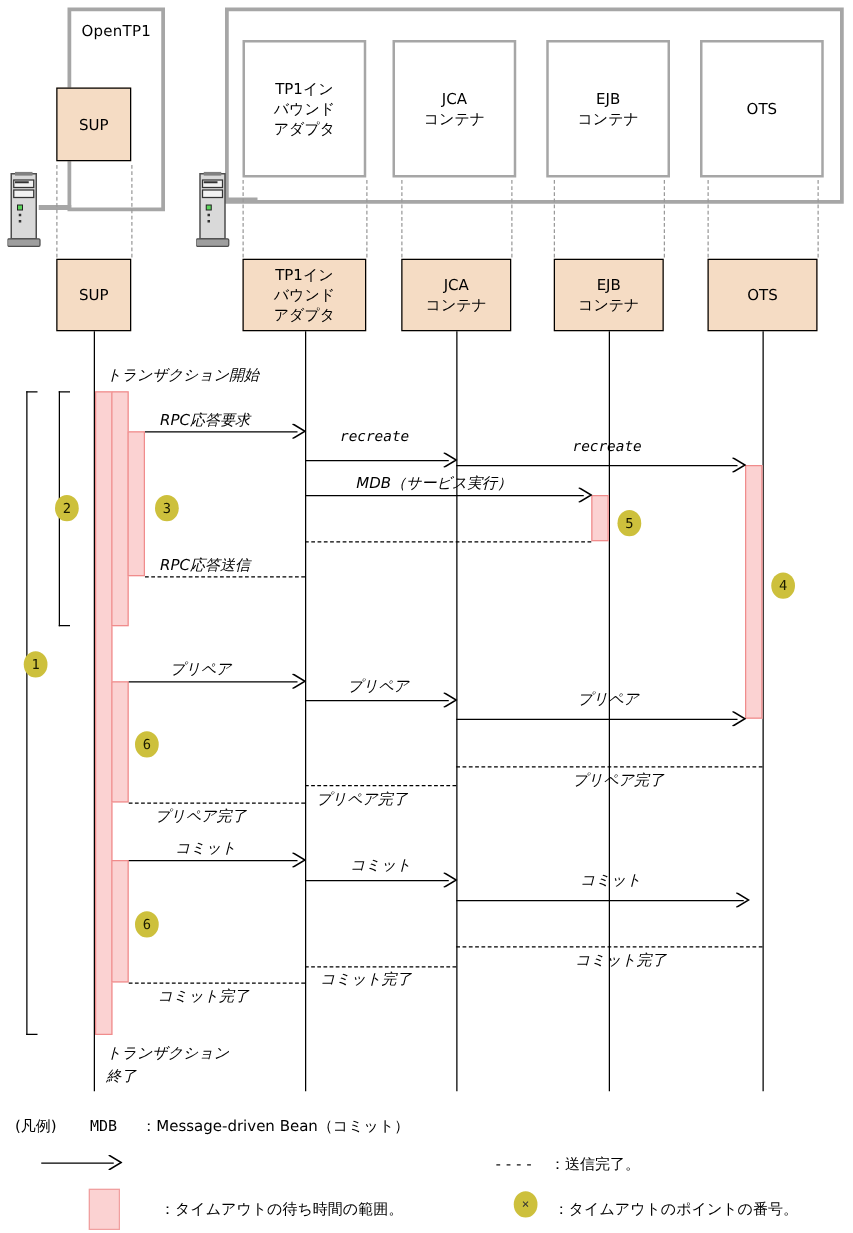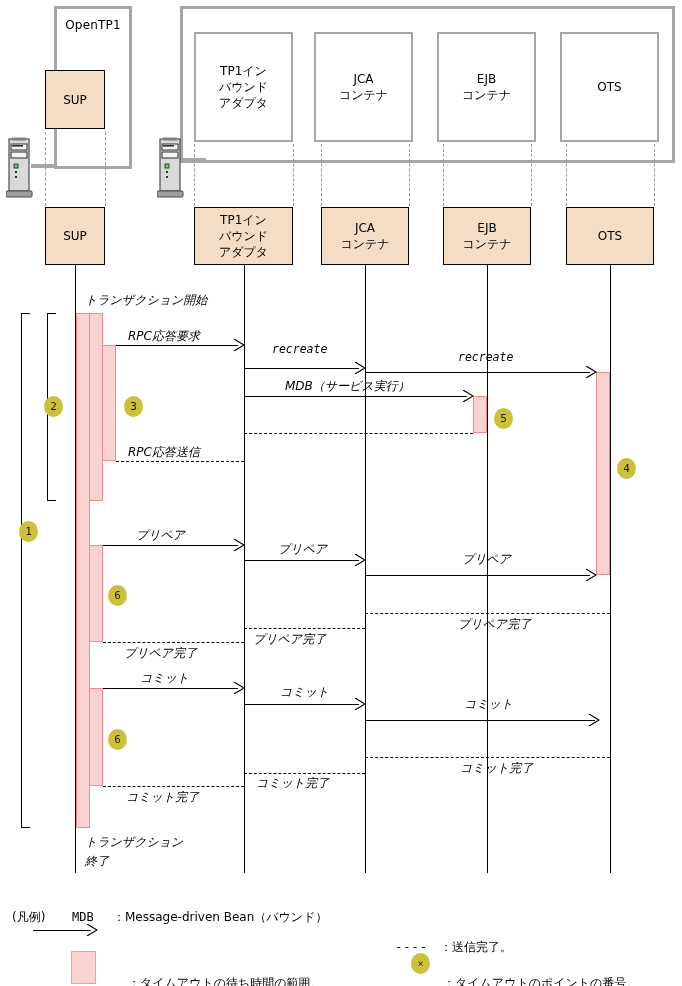--- a/index.html
+++ b/index.html
@@ -103,21 +103,21 @@
   .msg {
     position: absolute;
     font-size: 12px;
     white-space: nowrap;
     line-height: 14px;
     font-style: italic;
   }
   .msg-mono { font-family: "DejaVu Sans Mono", "Liberation Mono", monospace; font-size: 11.5px; }
 
   
-  .legend { position: absolute; font-size: 12px; white-space: nowrap; line-height: 16px; margin-top: 16px; }
+  .legend { position: absolute; font-size: 12px; white-space: nowrap; line-height: 16px; }
   .legend-swatch {
     position: absolute;
     background: #fbd2d2;
     border: 1px solid #f0a0a0;
   }
   .legend-circle {
     position: absolute;
     width: 19px; height: 21px; border-radius: 50%;
     background: #cdc03c; color: #333;
     font-size: 10px;
@@ -333,21 +333,21 @@
   <div class="msg" style="left:256px; top:776px;">コミット完了</div>
 
   <div class="hdash" style="left:103px; top:786px; width:141px;"></div>
   <div class="msg" style="left:126px; top:790px;">コミット完了</div>
 
   <div class="msg" style="left:85px; top:833px; white-space:pre-line; line-height:19px;">トランザクション
 終了</div>
 
   <div class="legend" style="left:12px; top:893px;">(凡例)</div>
   <div class="legend" style="left:72px; top:893px; font-family:'DejaVu Sans Mono','Liberation Mono',monospace;">MDB</div>
-  <div class="legend" style="left:113px; top:893px;">：Message-driven Bean（バウンド）</div>
+  <div class="legend" style="left:113px; top:893px;">：Message-driven Bean（コミット）</div>
 
   <div class="hline" style="left:33px; top:930px; width:58px;"></div>
   <div class="arrowhead" style="left:86px; top:924px;">
     <svg width="12" height="12" viewBox="0 0 12 12">
         <path d="M1,0 L11,6 L1,12" fill="none" stroke="#000" stroke-width="1.2"></path>
       </svg>
   </div>
 
   <div class="legend" style="left:395px; top:923px; font-family:'DejaVu Sans Mono','Liberation Mono',monospace; letter-spacing:1px;">----</div>
   <div class="legend" style="left:440px; top:923px;">：送信完了。</div>

